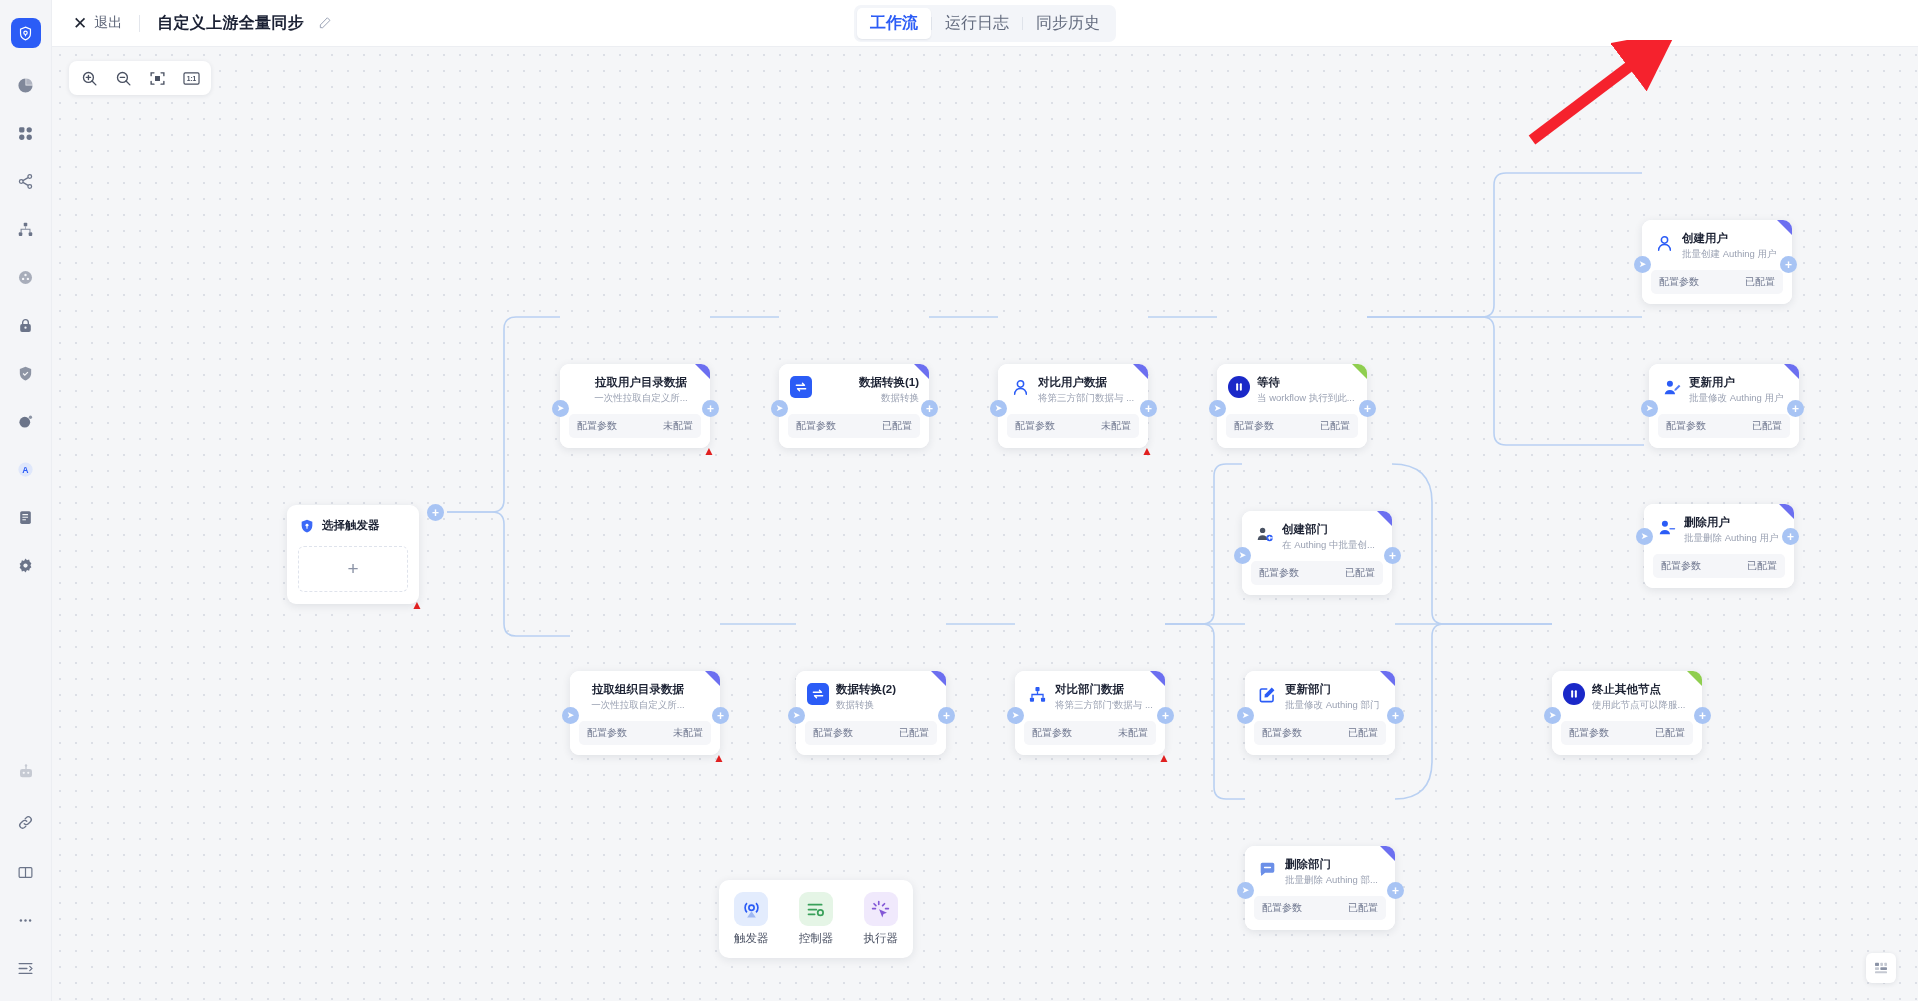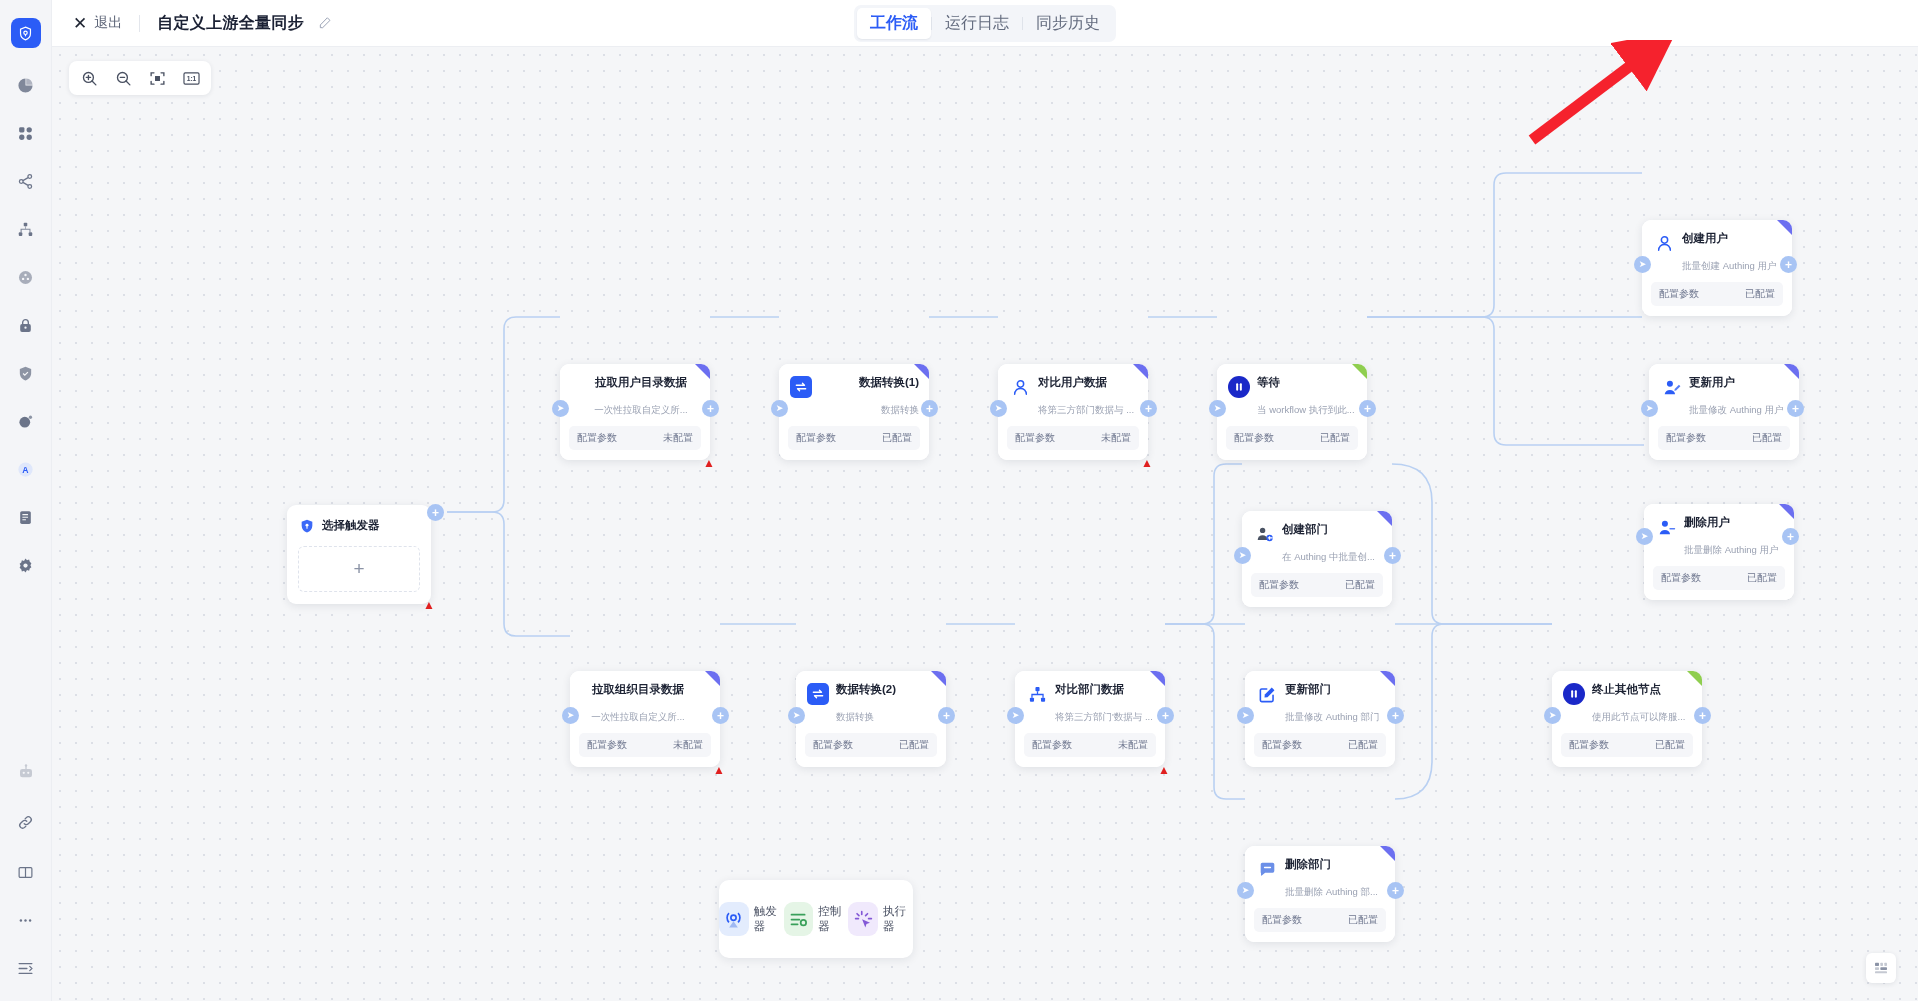--- a/index.html
+++ b/index.html
@@ -125,21 +125,21 @@
     z-index: 3;
   }
   .node-corner.green { border-color: transparent #8fce4f transparent transparent; }
   .node-head { display: flex; align-items: flex-start; gap: 7px; padding: 11px 10px 5px 11px; }
   .node-ico { width: 22px; height: 22px; flex: 0 0 22px; border-radius: 5px; display:flex; align-items:center; justify-content:center; margin-top:1px; }
   .node-ico.plain { background: transparent; }
   .node-ico.blue { background: #2b5cf6; }
   .node-ico.navy { background: #1a28c8; border-radius: 50%; }
   .node-texts { min-width: 0; flex: 1; }
   .node-title { font-size: 11.5px; font-weight: 700; color: #1d2334; line-height: 15px; white-space: nowrap; overflow: hidden; text-overflow: ellipsis; }
-  .node-sub { font-size: 9.5px; color: #9aa1b2; line-height: 14px; margin-top: 13px; white-space: nowrap; overflow: hidden; text-overflow: ellipsis; }
+  .node-sub { font-size: 9.5px; color: #9aa1b2; line-height: 14px; margin-top: 1px; white-space: nowrap; overflow: hidden; text-overflow: ellipsis; }
   .node-title.centered { text-align: center; }
   .node-sub.centered { text-align: center; }
   .node-foot {
     margin: 4px 9px 10px 9px; background: #f5f6f9; border-radius: 5px;
     padding: 5px 8px; display: flex; justify-content: space-between; align-items: center; font-family: Liberation Mono, monospace;
   }
   .foot-k { font-size: 10px; color: #707890; }
   .foot-v { font-size: 10px; color: #707890; }
   .warn {
     position: absolute; right: -5px; bottom: -9px; color: #e02020; font-size: 12px; z-index: 12;
@@ -169,21 +169,21 @@
     display: flex; align-items: center; justify-content: center;
     color: #8b93a6; font-size: 19px; font-weight: 300;
   }
 
   
   .palette {
     position: absolute; left: 667px; bottom: 43px; width: 194px; height: 78px;
     background: #fff; border-radius: 10px; box-shadow: 0 2px 10px rgba(25,35,60,.09);
     display: flex; align-items: center; justify-content: space-around; z-index: 30;
   }
-  .pal-item { display: flex; flex-direction: row; align-items: center; gap: 5px; cursor: pointer; }
+  .pal-item { display: flex; flex-direction: column; align-items: center; gap: 5px; cursor: pointer; }
   .pal-ico { width: 34px; height: 34px; border-radius: 9px; display:flex; align-items:center; justify-content:center; }
   .pal-ico.t { background: #e3ecfd; }
   .pal-ico.c { background: #e5f5e6; }
   .pal-ico.e { background: #f0e9fc; }
   .pal-label { font-size: 11.5px; color: #4a5163; }
 
   
   .minimap-btn {
     position: absolute; right: 22px; bottom: 18px; width: 30px; height: 30px;
     background: #fff; border-radius: 6px; box-shadow: 0 1px 5px rgba(25,35,60,.10);
@@ -393,21 +393,21 @@
         <path d="M1113 577 L1150 577 Q1162 577 1162 565 L1162 429 Q1162 417 1174 417 L1190 417"></path>
         <path d="M1113 577 L1193 577"></path>
         <path d="M1113 577 L1150 577 Q1162 577 1162 589 L1162 740 Q1162 752 1174 752 L1193 752"></path>
 
         <path d="M1340 417 Q1380 417 1380 455 L1380 565 Q1380 577 1392 577 L1500 577"></path>
         <path d="M1343 577 L1500 577"></path>
         <path d="M1343 752 Q1380 752 1380 714 L1380 589 Q1380 577 1392 577 L1500 577"></path>
       </g>
     </svg>
 
-    <div class="trigger-node" style="left:235px; top:458px; width:144px;">
+    <div class="trigger-node" style="left:235px; top:458px; width:132px;">
       <div class="trigger-head">
         <span class="trigger-ico">
           <svg width="16" height="16" viewBox="0 0 24 24" fill="#2b5cf6">
             <path d="M12 2.5l8 3.2v6.1c0 4.6-3.2 8.6-8 10.1-4.8-1.5-8-5.5-8-10.1V5.7l8-3.2z" opacity=".92"></path>
             <circle cx="12" cy="11" r="2.2" fill="#fff"></circle>
               <path d="M11.2 12.8h1.6V16h-1.6z" fill="#fff"></path>
           </svg>
         </span>
         <span class="trigger-title">选择触发器</span>
       </div>

